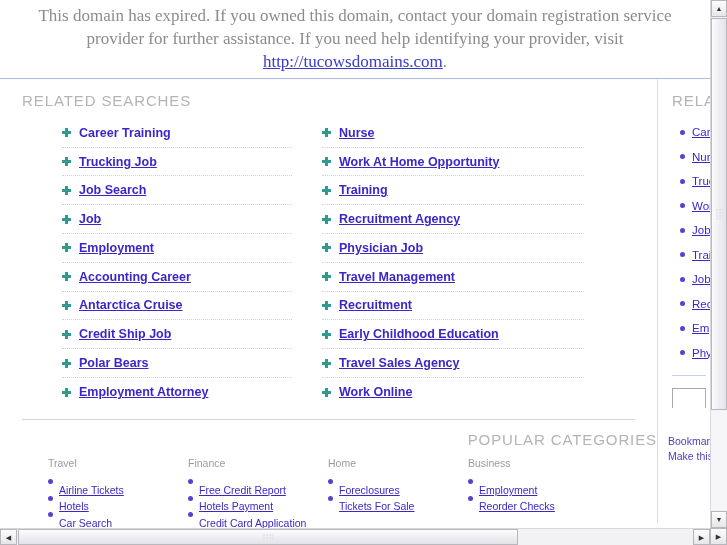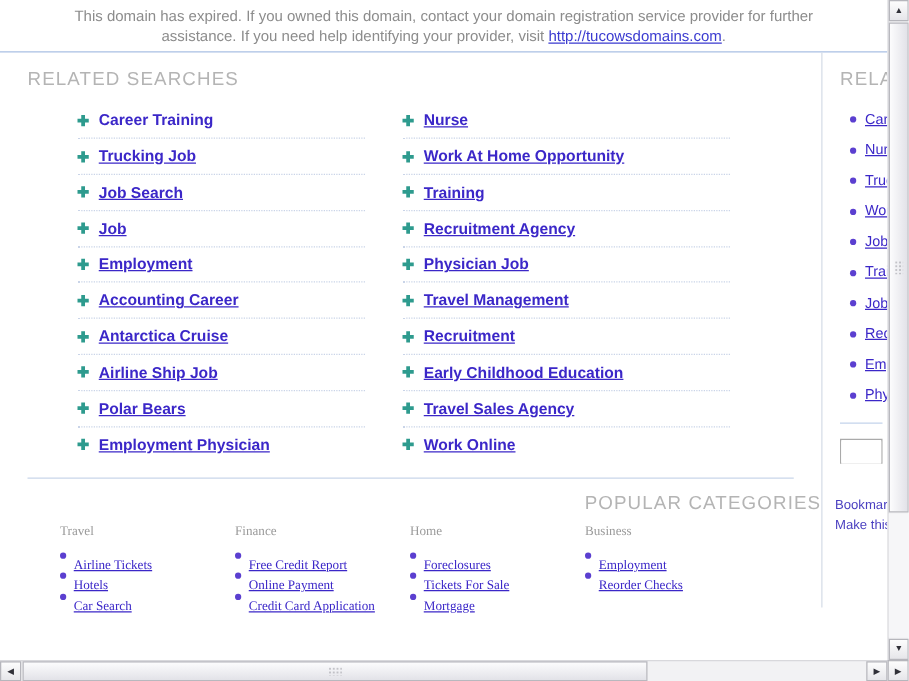--- a/index.html
+++ b/index.html
@@ -100,24 +100,24 @@
     position: absolute;
     left: 0; top: 0;
     width: 710px; height: 528px;
     overflow: hidden;
     background: #ffffff;
   }
 
   .notice {
     padding: 5px 28px 4px 28px;
     text-align: center;
-    font-size: 12px;
+    font-size: 17px;
     line-height: 1.35;
     color: #8c8c8c;
-    font-family: Liberation Sans, sans-serif;
+    font-family: Liberation Serif, serif;
   }
   .notice a {
     color: #3a3ad0;
     text-decoration: underline;
   }
 
   .brand-bar {
     padding: 4px 0 10px 12px;
   }
   .brand {
@@ -259,21 +259,20 @@
 
   
   .cats-hr {
     border-top: 1px solid #c9d6ea;
     margin: 12px 22px 0 22px;
   }
   .cats-wrap { padding: 11px 0 0 0; }
   .cats-grid {
     display: flex;
     padding: 9px 0 0 48px;
-    font-family: Liberation Serif, serif;
   }
   .cat-col { width: 140px; flex: 0 0 140px; }
   .cat-title {
     font-size: 10.5px;
     color: #9b9b9b;
     margin-bottom: 5px;
   }
   .cat-row {
     display: flex;
     align-items: center;
@@ -334,29 +333,29 @@
             <div class="link-row">
               <span class="arrow-ico"></span>
               <a class="rs-link" href="#">Accounting Career</a>
             </div>
             <div class="link-row">
               <span class="arrow-ico"></span>
               <a class="rs-link" href="#">Antarctica Cruise</a>
             </div>
             <div class="link-row">
               <span class="arrow-ico"></span>
-              <a class="rs-link" href="#">Airline Ship Job</a>
+              <a class="rs-link" href="#">Credit Ship Job</a>
             </div>
             <div class="link-row">
               <span class="arrow-ico"></span>
               <a class="rs-link" href="#">Polar Bears</a>
             </div>
             <div class="link-row">
               <span class="arrow-ico"></span>
-              <a class="rs-link" href="#">Employment Physician</a>
+              <a class="rs-link" href="#">Employment Attorney</a>
             </div>
           </div>
 
           <div class="links-col second">
             <div class="link-row">
               <span class="arrow-ico"></span>
               <a class="rs-link" href="#">Nurse</a>
             </div>
             <div class="link-row">
               <span class="arrow-ico"></span>
@@ -422,41 +421,37 @@
             </div>
 
             <div class="cat-col">
               <div class="cat-title">Finance</div>
               <div class="cat-row">
                 <span class="dot-ico"></span>
                 <a class="cat-link" href="#">Free Credit Report</a>
               </div>
               <div class="cat-row">
                 <span class="dot-ico"></span>
-                <a class="cat-link" href="#">Online Payment</a>
+                <a class="cat-link" href="#">Hotels Payment</a>
               </div>
               <div class="cat-row">
                 <span class="dot-ico"></span>
                 <a class="cat-link" href="#">Credit Card Application</a>
               </div>
             </div>
 
             <div class="cat-col">
               <div class="cat-title">Home</div>
               <div class="cat-row">
                 <span class="dot-ico"></span>
                 <a class="cat-link" href="#">Foreclosures</a>
               </div>
               <div class="cat-row">
                 <span class="dot-ico"></span>
                 <a class="cat-link" href="#">Tickets For Sale</a>
-              </div>
-              <div class="cat-row">
-                <span class="dot-ico"></span>
-                <a class="cat-link" href="#">Mortgage</a>
               </div>
             </div>
 
             <div class="cat-col">
               <div class="cat-title">Business</div>
               <div class="cat-row">
                 <span class="dot-ico"></span>
                 <a class="cat-link" href="#">Employment</a>
               </div>
               <div class="cat-row">

